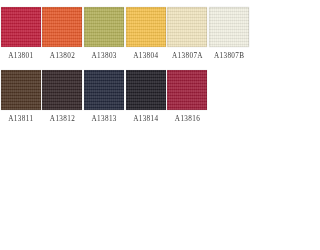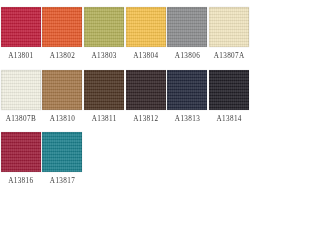--- a/index.html
+++ b/index.html
@@ -82,34 +82,26 @@
     </div>
     <div class="swatch-cell">
       <div class="swatch-chip" title="A13803" style="--chip: #b2b05a;"></div>
       <div class="swatch-label">A13803</div>
     </div>
     <div class="swatch-cell">
       <div class="swatch-chip" title="A13804" style="--chip: #f4c14d;"></div>
       <div class="swatch-label">A13804</div>
     </div>
     <div class="swatch-cell">
-      <div class="swatch-chip" title="A13806" style="--chip: #8b8c8e;"></div>
-      <div class="swatch-label">A13806</div>
-    </div>
-    <div class="swatch-cell">
       <div class="swatch-chip" title="A13807A" style="--chip: #efe4bf;"></div>
       <div class="swatch-label">A13807A</div>
     </div>
     <div class="swatch-cell">
       <div class="swatch-chip" title="A13807B" style="--chip: #f0efe2;"></div>
       <div class="swatch-label">A13807B</div>
-    </div>
-    <div class="swatch-cell">
-      <div class="swatch-chip" title="A13810" style="--chip: #a5784b;"></div>
-      <div class="swatch-label">A13810</div>
     </div>
     <div class="swatch-cell">
       <div class="swatch-chip" title="A13811" style="--chip: #4e3524;"></div>
       <div class="swatch-label">A13811</div>
     </div>
     <div class="swatch-cell">
       <div class="swatch-chip" title="A13812" style="--chip: #332527;"></div>
       <div class="swatch-label">A13812</div>
     </div>
     <div class="swatch-cell">
@@ -117,17 +109,13 @@
       <div class="swatch-label">A13813</div>
     </div>
     <div class="swatch-cell">
       <div class="swatch-chip" title="A13814" style="--chip: #211f26;"></div>
       <div class="swatch-label">A13814</div>
     </div>
     <div class="swatch-cell">
       <div class="swatch-chip" title="A13816" style="--chip: #9d1d3a;"></div>
       <div class="swatch-label">A13816</div>
     </div>
-    <div class="swatch-cell">
-      <div class="swatch-chip" title="A13817" style="--chip: #1b7f8c;"></div>
-      <div class="swatch-label">A13817</div>
-    </div>
   </div>
 
 </body></html>

